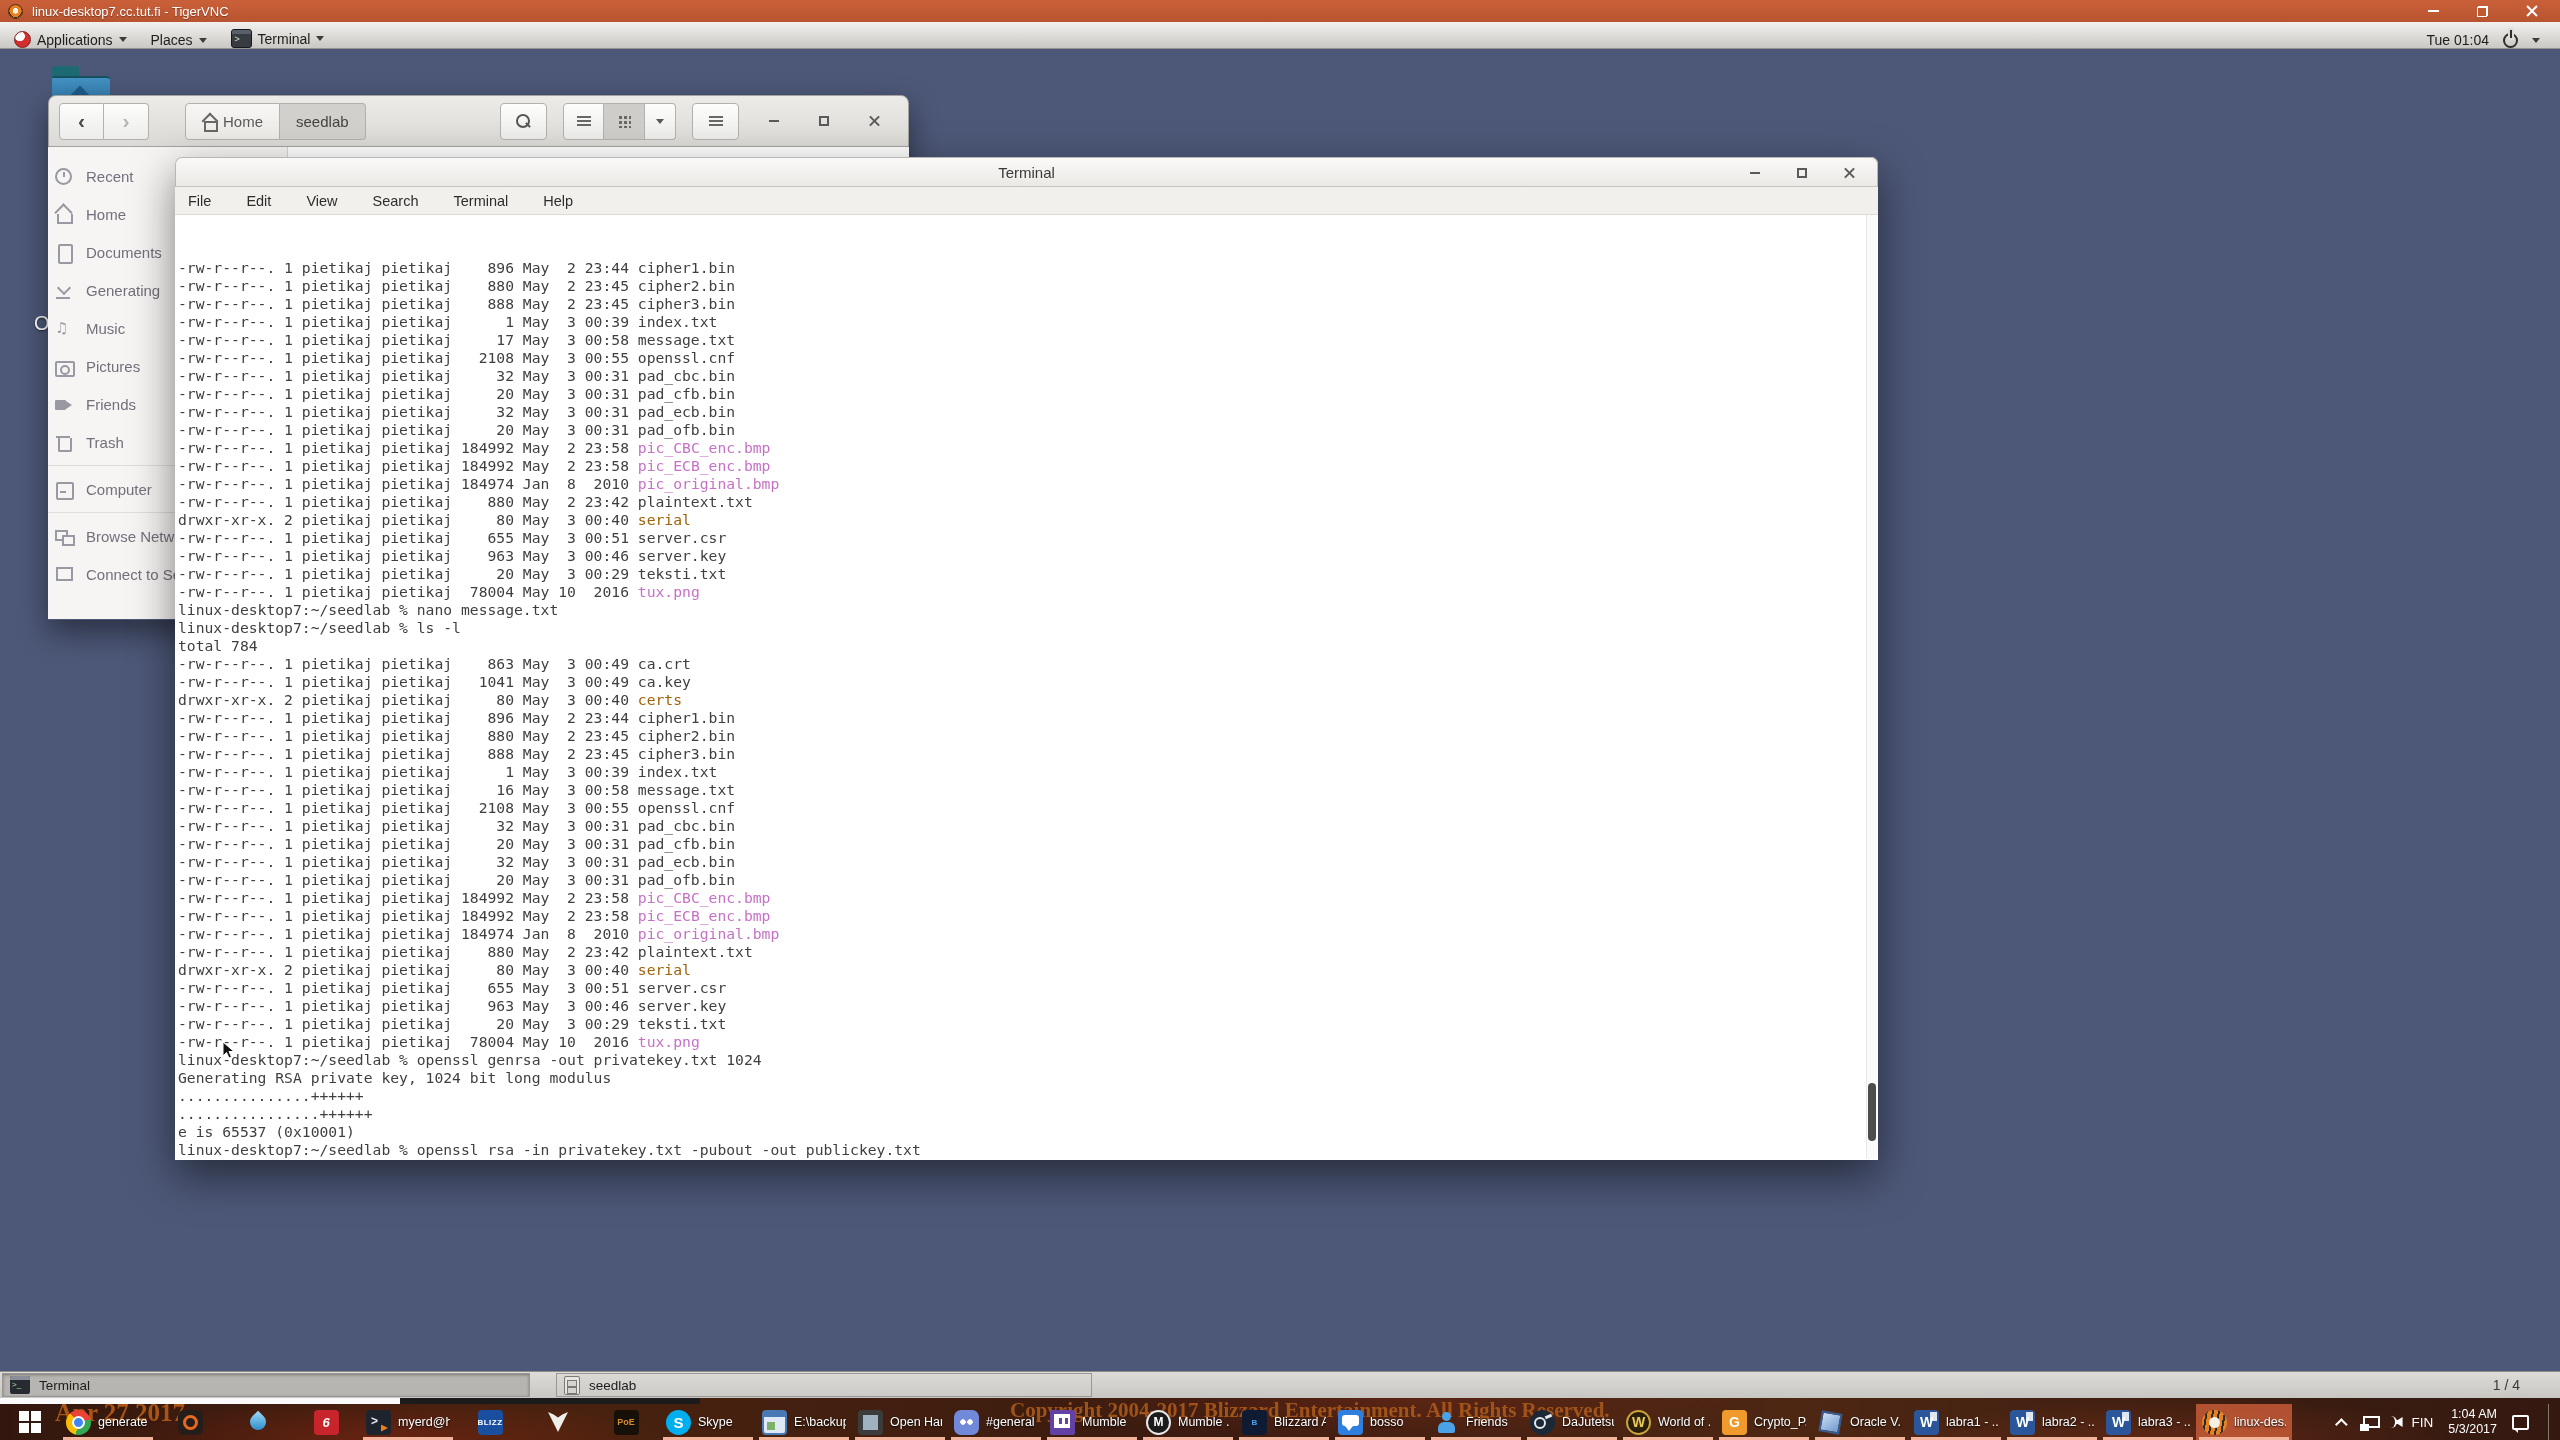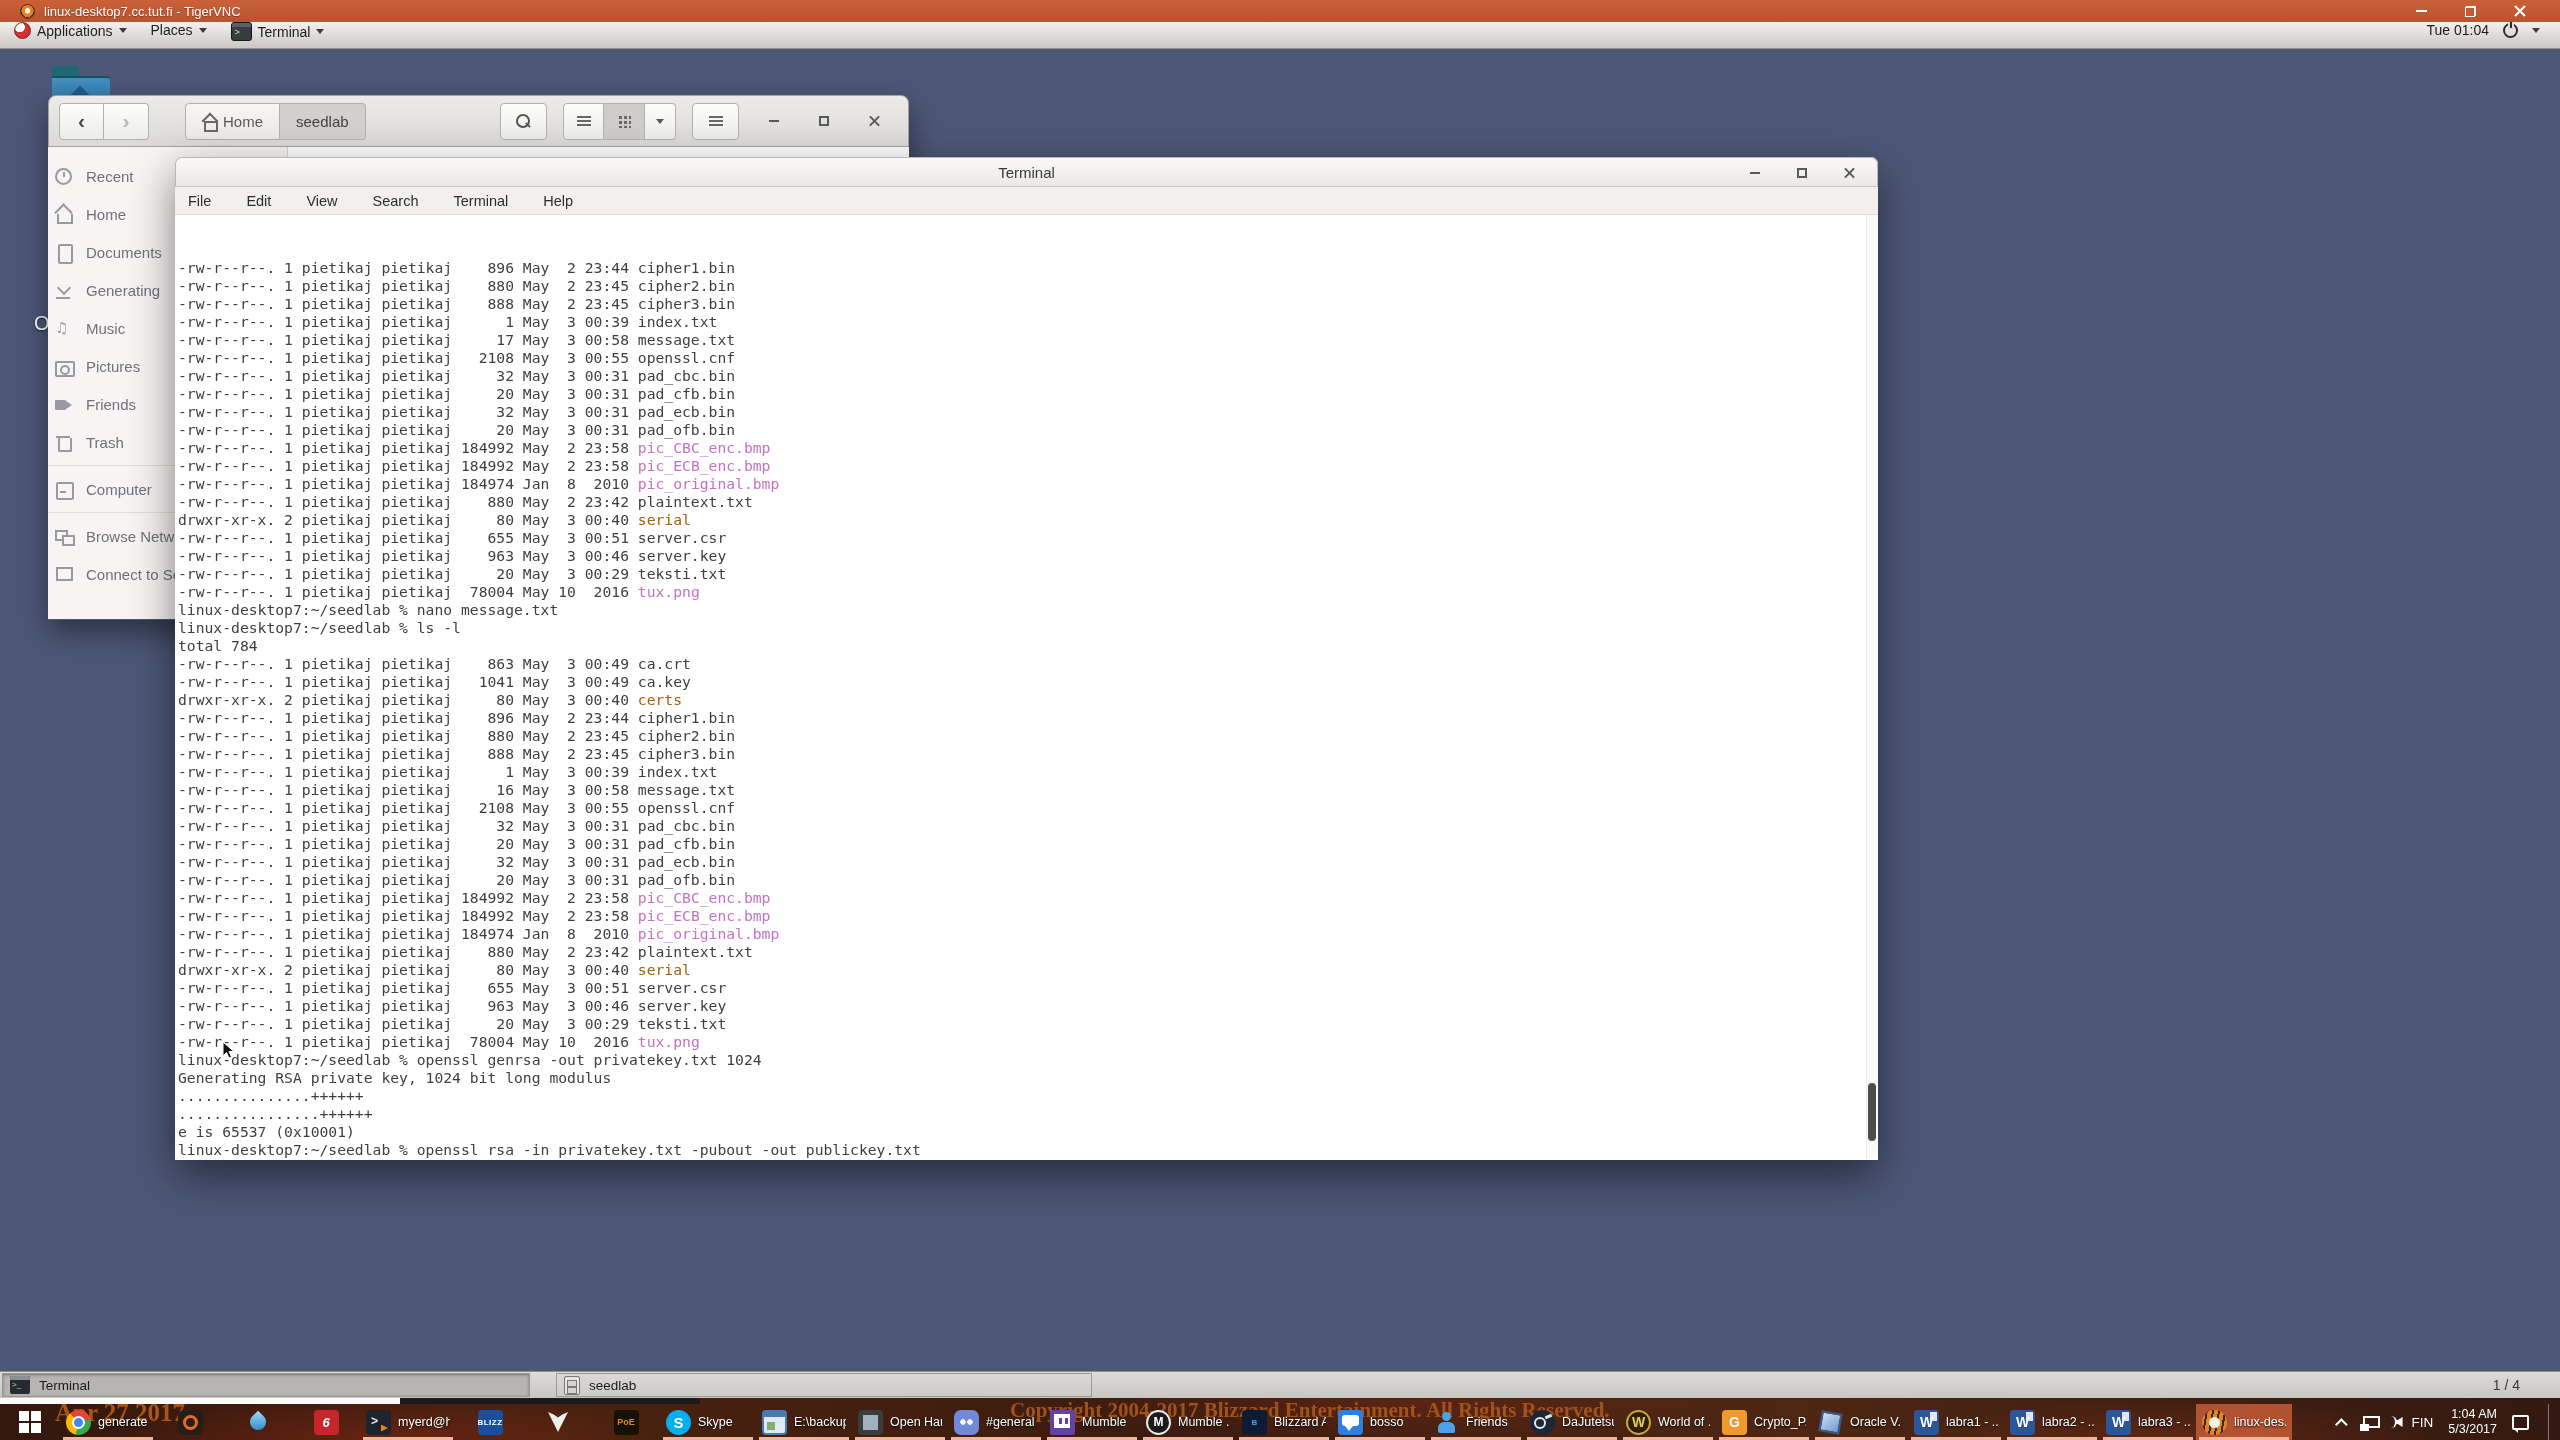--- a/index.html
+++ b/index.html
@@ -1,34 +1,34 @@
 <!DOCTYPE html>
 <html><head>
 <meta charset="utf-8">
 <style>
   *{box-sizing:border-box;margin:0;padding:0}
   html,body{width:2560px;height:1440px;overflow:hidden}
   body{position:relative;background:#4d5878;font-family:"Liberation Sans",sans-serif}
   .abs{position:absolute}
 
   
-  #vnc-titlebar{left:0;top:0;width:2560px;height:22px;background:linear-gradient(#ca6038,#b85430);display:flex;align-items:center;padding:0 20px;z-index:50}
+  #vnc-titlebar{left:0;top:0;width:2560px;height:22px;background:linear-gradient(#ca6038,#b85430);display:flex;align-items:center;padding:0 8px;z-index:50}
   .vnc-ico{width:15px;height:15px;border-radius:50%;background:radial-gradient(circle at 50% 45%,#f8f4ea 0 28%,#e8821e 30% 62%,#2b2b2b 64% 70%,#e8821e 72%);border:1px solid #5a2d12;flex:none}
   #vnc-title{color:#fff;font-size:13px;margin-left:9px;text-shadow:0 1px 1px rgba(0,0,0,.35)}
   .vnc-ctrls{margin-left:auto;display:flex;align-items:center;gap:38px;margin-right:14px}
   .ic-min{width:11px;height:2px;background:#fff}
   .ic-restore{width:11px;height:11px;position:relative}
   .ic-restore::before{content:"";position:absolute;right:0;top:0;width:8px;height:8px;border:1.5px solid #fff}
   .ic-restore::after{content:"";position:absolute;left:0;bottom:0;width:8px;height:8px;border:1.5px solid #fff;background:#bf5a33}
   .ic-x{width:12px;height:12px;position:relative}
   .ic-x::before,.ic-x::after{content:"";position:absolute;left:-1px;top:5px;width:14px;height:2px;background:#fff}
   .ic-x::before{transform:rotate(45deg)} .ic-x::after{transform:rotate(-45deg)}
 
   
-  #gnome-panel{left:0;top:22px;width:2560px;height:27px;background:linear-gradient(#f2f1ef,#cac8c4);border-bottom:1px solid #97948f;display:flex;align-items:flex-start;padding:0 14px;z-index:49;color:#1d1d1d;font-size:14px}
+  #gnome-panel{left:0;top:22px;width:2560px;height:27px;background:linear-gradient(#f2f1ef,#cac8c4);border-bottom:1px solid #97948f;display:flex;align-items:flex-end;padding:0 14px;z-index:49;color:#1d1d1d;font-size:14px}
   .p-item{display:flex;align-items:center;gap:6px;margin-right:24px}
   .distro{width:17px;height:17px;border-radius:50%;background:radial-gradient(circle at 32% 28%,#fff 0 32%,#d42e2e 36%);border:1px solid #7e1e1e}
   .caret{width:0;height:0;border-left:4px solid transparent;border-right:4px solid transparent;border-top:5px solid #3c3c3c}
   .pterm-ico{width:21px;height:19px;background:#383c42;border:1px solid #16181c;border-radius:3px;position:relative}
   .pterm-ico::before{content:"";position:absolute;left:0;top:0;right:0;height:4px;background:#5a606a;border-radius:2px 2px 0 0}
   .pterm-ico::after{content:">";position:absolute;left:3px;top:5px;color:#c8e8c8;font-size:9px;line-height:9px}
   #panel-right{margin-left:auto;display:flex;align-items:center;gap:14px;margin-right:6px}
   .pwr{width:15px;height:15px;border:2px solid #2d2d2d;border-radius:50%;position:relative}
   .pwr::after{content:"";position:absolute;left:50%;top:-5px;width:2px;height:8px;background:#2d2d2d;transform:translateX(-50%);outline:2px solid #dedcd8}
 

